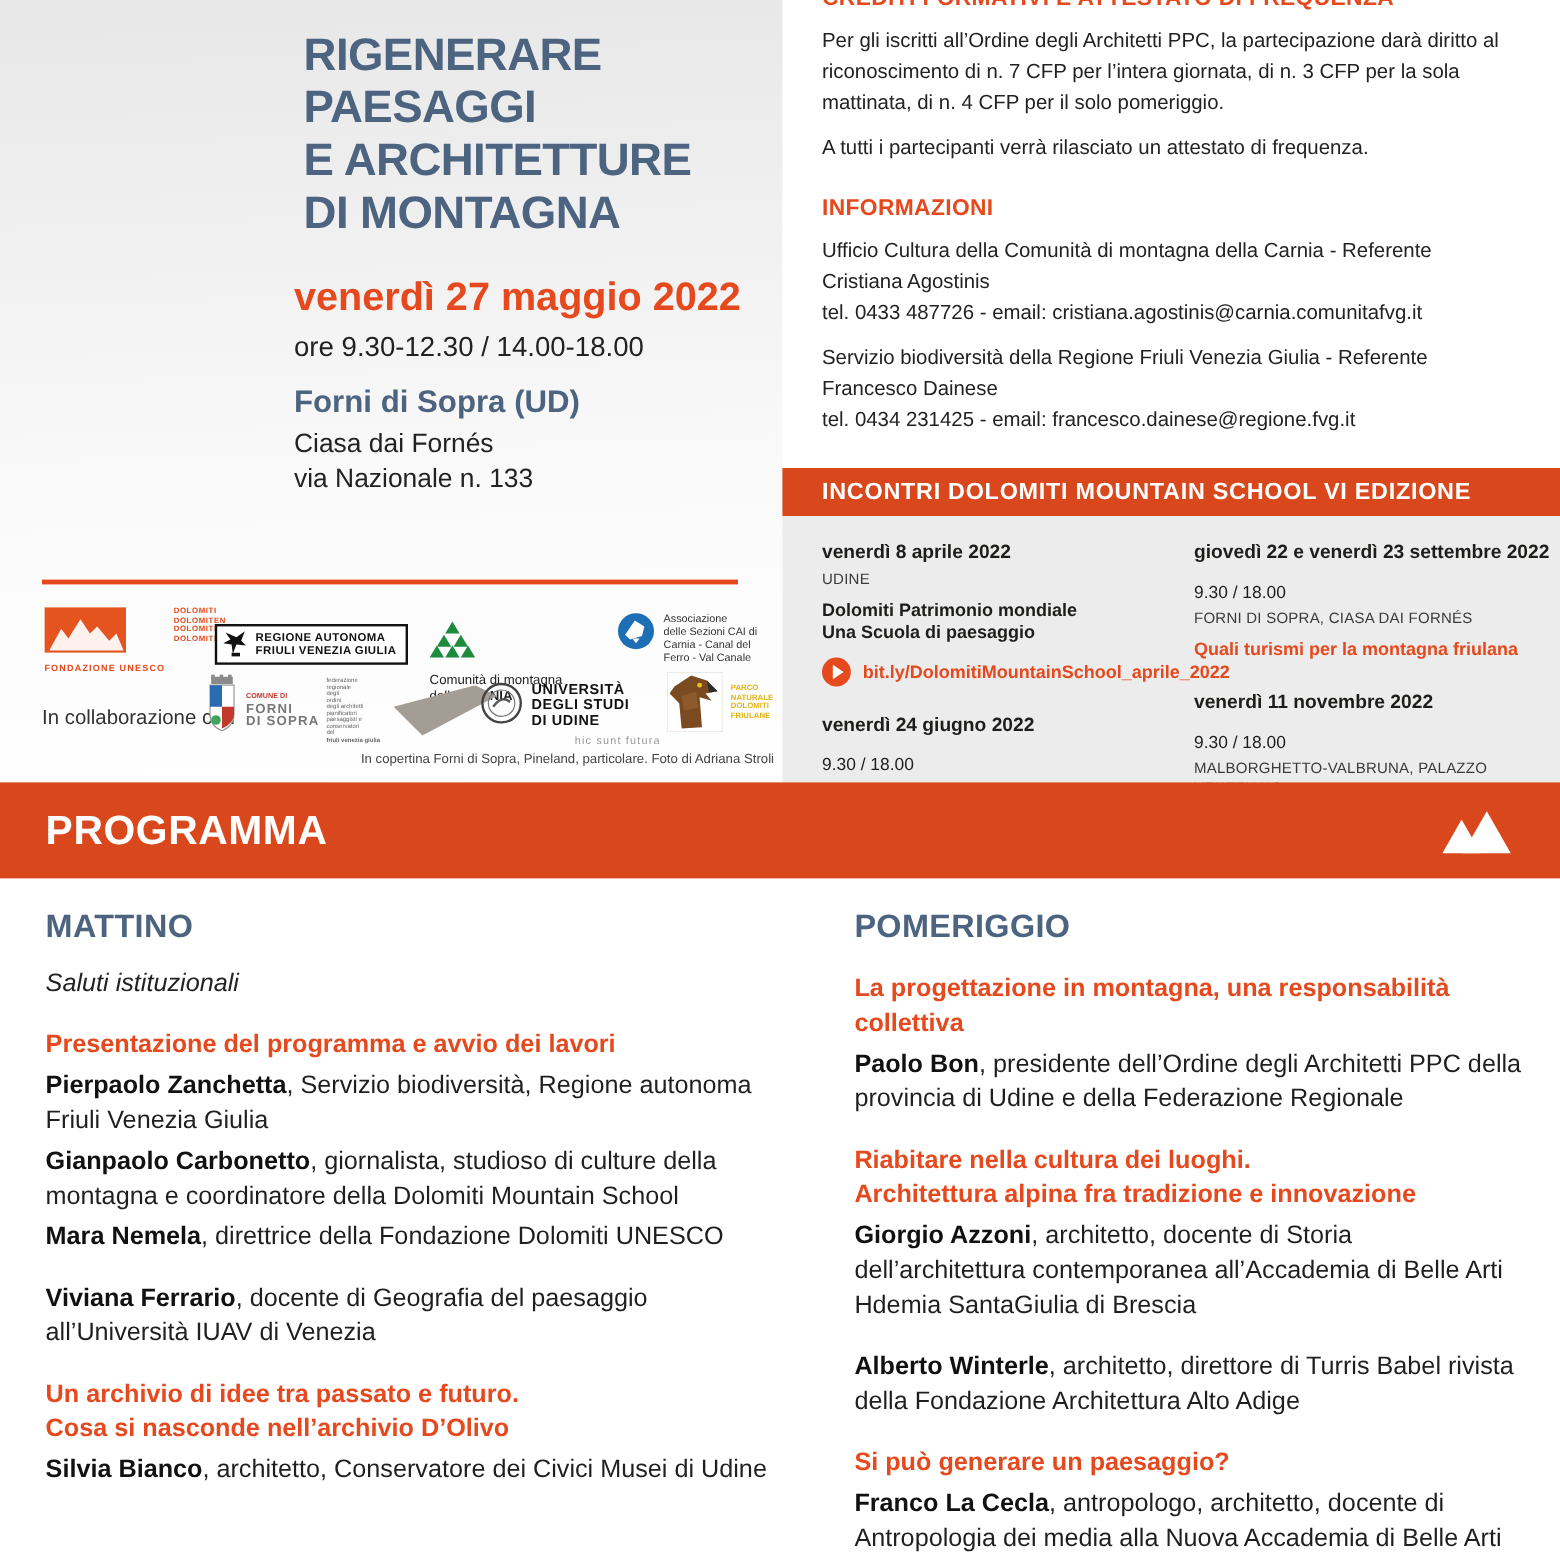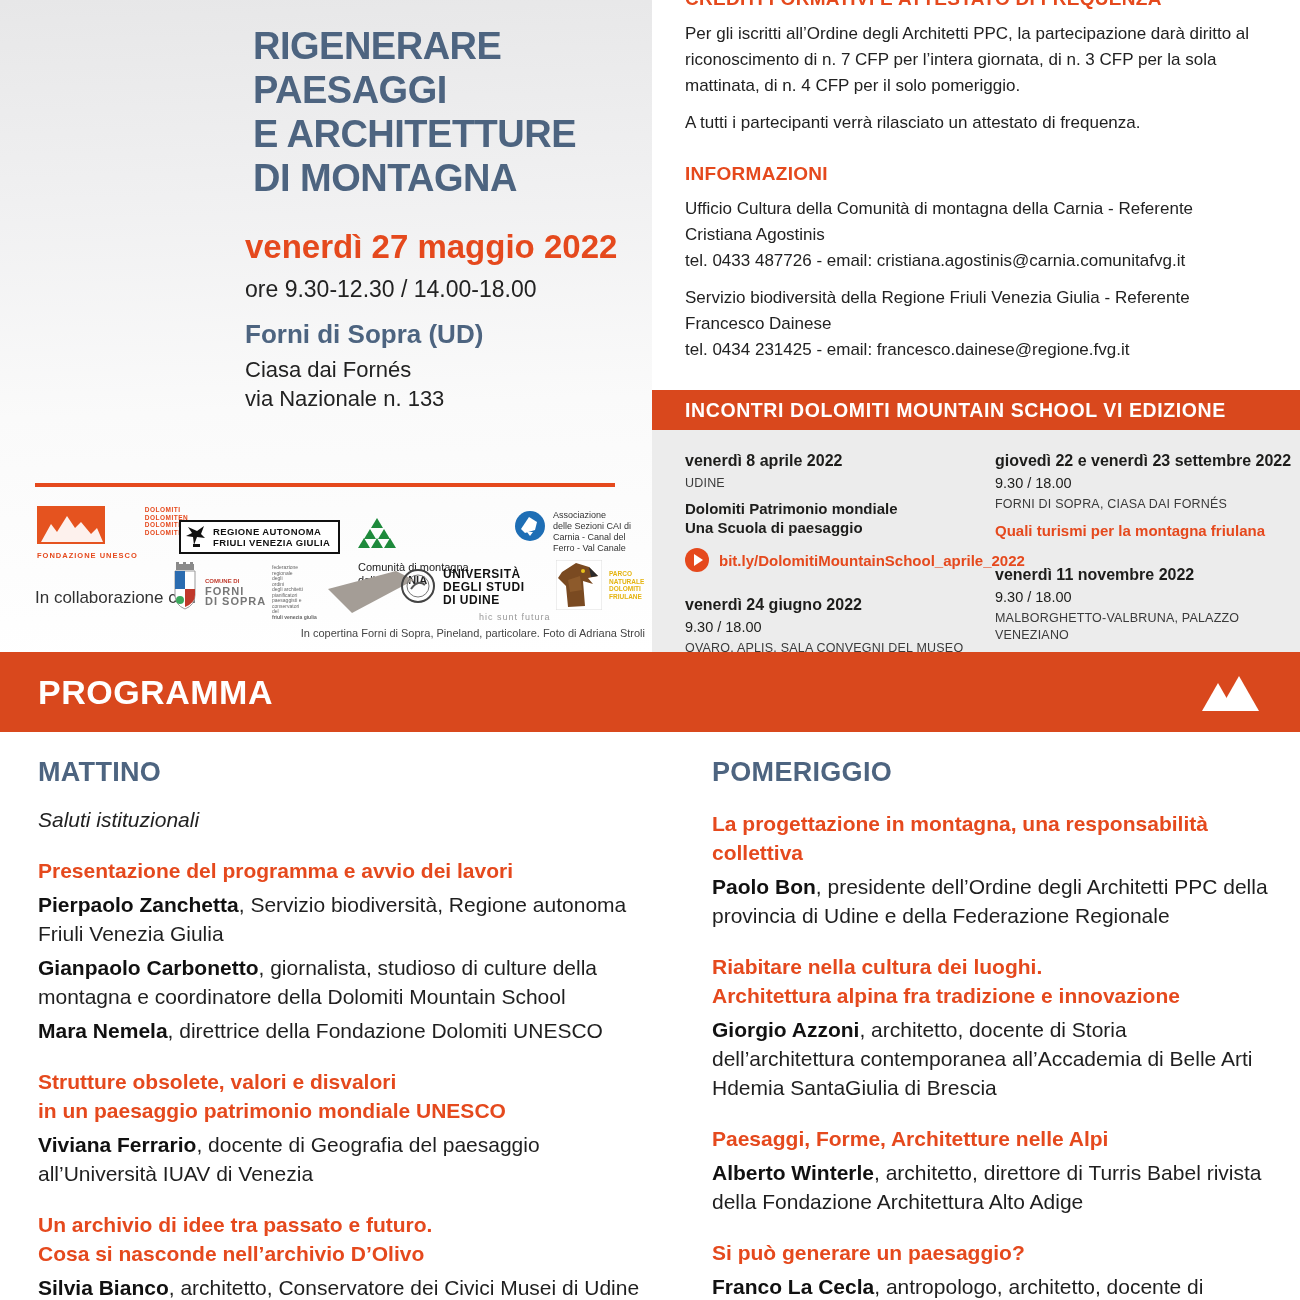--- a/index.html
+++ b/index.html
@@ -39,21 +39,21 @@
   .para{margin:11px 0 0;font-size:17px;line-height:26px;color:#222;}
   
   .incontri-banner{position:absolute;left:652px;top:390px;width:648px;height:40px;background:#d9481d;
                    display:flex;align-items:center;}
   .incontri-banner .b-label{color:#fff;font-weight:bold;font-size:19.5px;letter-spacing:0.6px;margin-left:33px;}
   .incontri-panel{position:absolute;left:652px;top:430px;width:648px;height:222px;background:#ececec;}
   .ev-col{position:absolute;top:22px;width:300px;}
   .ev-colA{left:33px;} .ev-colB{left:343px;}
   .ev{margin:0 0 24px;}
   .ev .d{font-size:16px;font-weight:bold;color:#1d1d1b;}
-  .ev .t{font-size:14.5px;color:#1d1d1b;margin-top:5px;}
+  .ev .t{font-size:14.5px;color:#1d1d1b;margin-top:16px;}
   .ev .pl{font-size:12.5px;line-height:17px;color:#3a3a3a;margin-top:5px;letter-spacing:0.2px;}
   .ev .bl{font-size:15px;line-height:19px;font-weight:bold;color:#1d1d1b;margin-top:7px;}
   .ev .topic{font-size:15px;font-weight:bold;color:#e5491d;margin-top:9px;}
   .linkrow{display:flex;align-items:center;gap:10px;margin-top:11px;}
   .play{width:24px;height:24px;border-radius:50%;background:#e5491d;position:relative;flex:0 0 auto;}
   .play:before{content:"";position:absolute;left:9px;top:6px;border-left:9px solid #fff;
                border-top:6px solid transparent;border-bottom:6px solid transparent;}
   .linktext{font-size:15px;font-weight:bold;color:#e5491d;}
   
   .band{position:absolute;left:0;top:652px;width:1300px;height:80px;background:#d9481d;
@@ -303,24 +303,20 @@
     <div class="intro">Saluti istituzionali</div>
 
     <div class="prog-item">
       <div class="p-title">Presentazione del programma e avvio dei lavori</div>
       <p class="speaker"><span class="name">Pierpaolo Zanchetta</span><span>, Servizio biodiversità, Regione autonoma Friuli Venezia Giulia</span></p>
       <p class="speaker"><span class="name">Gianpaolo Carbonetto</span><span>, giornalista, studioso di culture della montagna e coordinatore della Dolomiti Mountain School</span></p>
       <p class="speaker"><span class="name">Mara Nemela</span><span>, direttrice della Fondazione Dolomiti UNESCO</span></p>
     </div>
 
     <div class="prog-item">
-      <div class="p-title">
-        <div>Strutture obsolete, valori e disvalori</div>
-        <div>in un paesaggio patrimonio mondiale UNESCO</div>
-      </div>
       <p class="speaker"><span class="name">Viviana Ferrario</span><span>, docente di Geografia del paesaggio all’Università IUAV di Venezia</span></p>
     </div>
 
     <div class="prog-item">
       <div class="p-title">
         <div>Un archivio di idee tra passato e futuro.</div>
         <div>Cosa si nasconde nell’archivio D’Olivo</div>
       </div>
       <p class="speaker"><span class="name">Silvia Bianco</span><span>, architetto, Conservatore dei Civici Musei di Udine</span></p>
     </div>
@@ -336,21 +332,20 @@
 
     <div class="prog-item">
       <div class="p-title">
         <div>Riabitare nella cultura dei luoghi.</div>
         <div>Architettura alpina fra tradizione e innovazione</div>
       </div>
       <p class="speaker"><span class="name">Giorgio Azzoni</span><span>, architetto, docente di Storia dell’architettura contemporanea all’Accademia di Belle Arti Hdemia SantaGiulia di Brescia</span></p>
     </div>
 
     <div class="prog-item">
-      <div class="p-title">Paesaggi, Forme, Architetture nelle Alpi</div>
       <p class="speaker"><span class="name">Alberto Winterle</span><span>, architetto, direttore di Turris Babel rivista della Fondazione Architettura Alto Adige</span></p>
     </div>
 
     <div class="prog-item">
       <div class="p-title">Si può generare un paesaggio?</div>
       <p class="speaker"><span class="name">Franco La Cecla</span><span>, antropologo, architetto, docente di Antropologia dei media alla Nuova Accademia di Belle Arti di Milano</span></p>
     </div>
   </div>
 
 </div>

